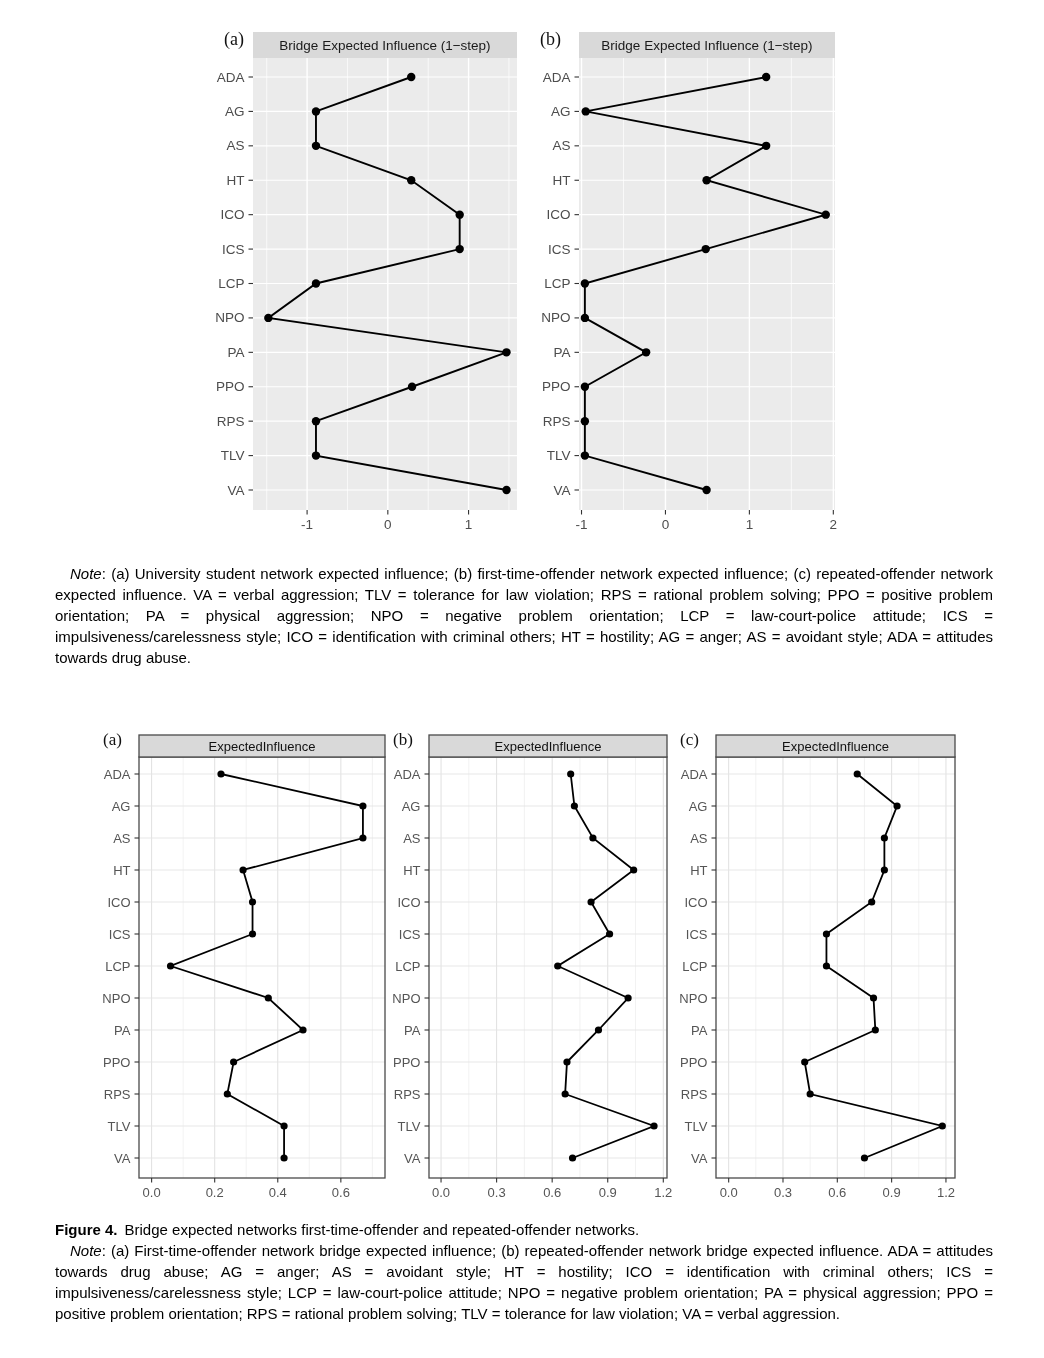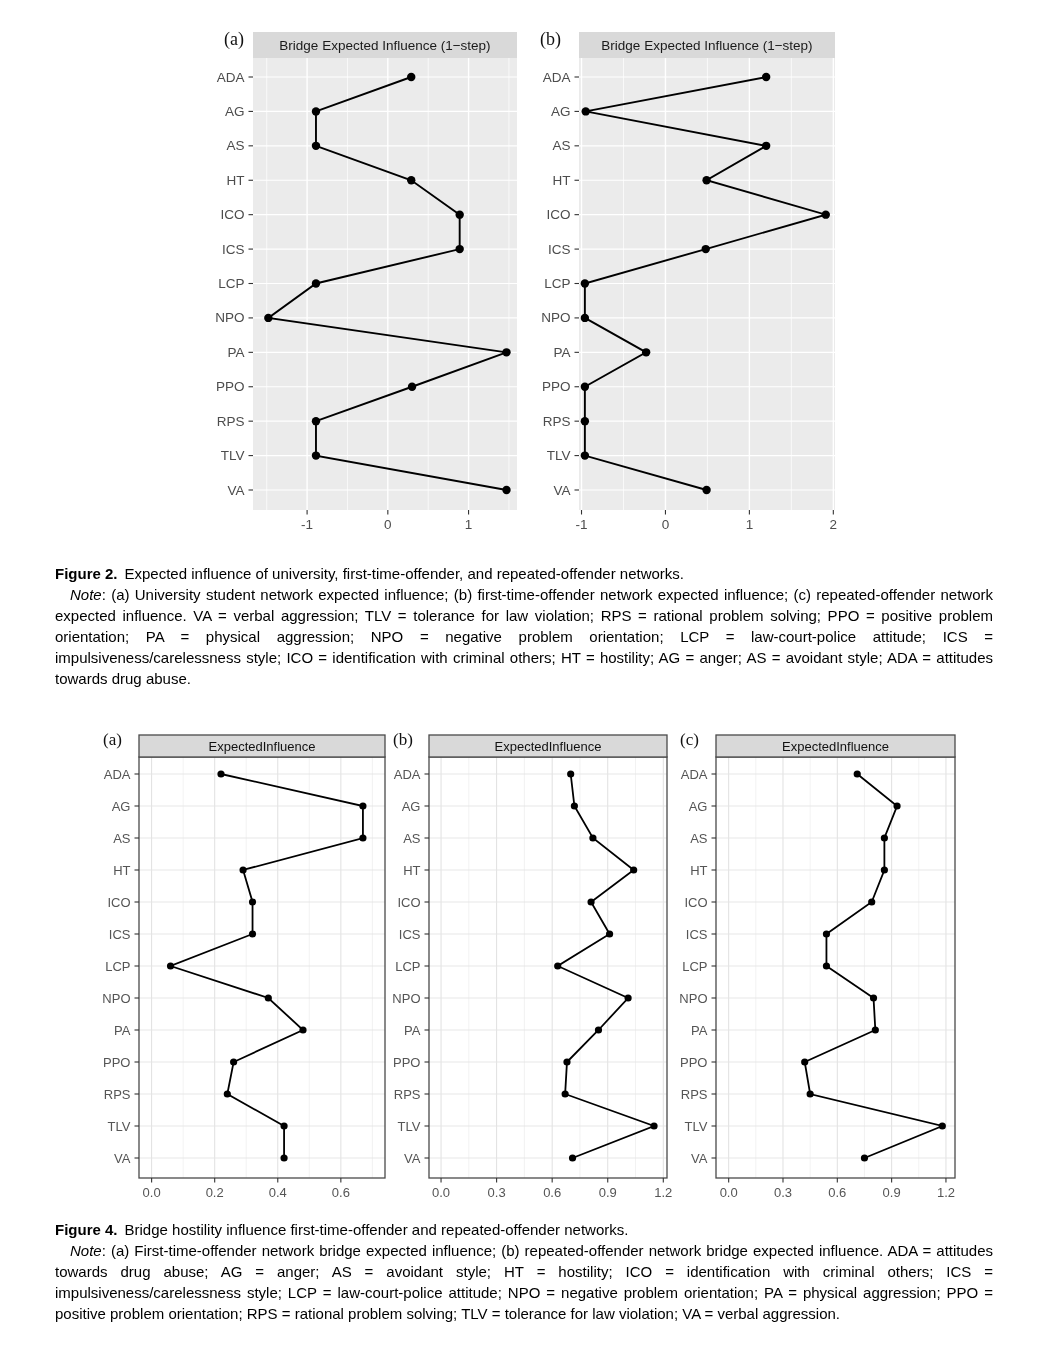--- a/index.html
+++ b/index.html
@@ -161,21 +161,20 @@
         <text x="40.5" y="366.25" text-anchor="end" font-size="13.5" fill="#4D4D4D">PPO</text>
         <line x1="44.5" y1="396.16666666666663" x2="49" y2="396.16666666666663" stroke="#333333" stroke-width="1.1"></line>
         <text x="40.5" y="400.66666666666663" text-anchor="end" font-size="13.5" fill="#4D4D4D">RPS</text>
         <line x1="44.5" y1="430.5833333333333" x2="49" y2="430.5833333333333" stroke="#333333" stroke-width="1.1"></line>
         <text x="40.5" y="435.0833333333333" text-anchor="end" font-size="13.5" fill="#4D4D4D">TLV</text>
         <line x1="44.5" y1="465" x2="49" y2="465" stroke="#333333" stroke-width="1.1"></line>
         <text x="40.5" y="469.5" text-anchor="end" font-size="13.5" fill="#4D4D4D">VA</text>
       </svg></div>
 
   <div class="caption" style="top:564px">
-    <p><span class="cap-label">Figure 2.</span><span>Expected influence of university, first-time-offender, and repeated-offender networks.</span></p>
     <p class="cap-note"><span class="note-label">Note</span><span>: (a) University student network expected influence; (b) first-time-offender network expected influence; (c) repeated-offender network expected influence. VA = verbal aggression; TLV = tolerance for law violation; RPS = rational problem solving; PPO = positive problem orientation; PA = physical aggression; NPO = negative problem orientation; LCP = law-court-police attitude; ICS = impulsiveness/carelessness style; ICO = identification with criminal others; HT = hostility; AG = anger; AS = avoidant style; ADA = attitudes towards drug abuse.</span></p>
   </div>
 
   <div class="panel-letter f3" style="left:103px;top:730px">(a)</div>
   <div class="panel-letter f3" style="left:393px;top:730px">(b)</div>
   <div class="panel-letter f3" style="left:680px;top:730px">(c)</div>
   <div class="chart-slot" style="left: 90px; top: 730px;"><svg width="308" height="485">
         <rect x="49" y="27" width="246" height="421" fill="#FFFFFF"></rect>
         <line x1="93.15384615384616" y1="27" x2="93.15384615384616" y2="448" stroke="#EFEFEF" stroke-width="0.8"></line>
         <line x1="156.23076923076923" y1="27" x2="156.23076923076923" y2="448" stroke="#EFEFEF" stroke-width="0.8"></line>
@@ -401,17 +400,17 @@
         <text x="40.5" y="336.5" text-anchor="end" font-size="13" fill="#555555">PPO</text>
         <line x1="44.5" y1="364" x2="49" y2="364" stroke="#333333" stroke-width="1.1"></line>
         <text x="40.5" y="368.5" text-anchor="end" font-size="13" fill="#555555">RPS</text>
         <line x1="44.5" y1="396" x2="49" y2="396" stroke="#333333" stroke-width="1.1"></line>
         <text x="40.5" y="400.5" text-anchor="end" font-size="13" fill="#555555">TLV</text>
         <line x1="44.5" y1="428" x2="49" y2="428" stroke="#333333" stroke-width="1.1"></line>
         <text x="40.5" y="432.5" text-anchor="end" font-size="13" fill="#555555">VA</text>
       </svg></div>
 
   <div class="caption" style="top:1220px">
-    <p><span class="cap-label">Figure 4.</span><span>Bridge hostility influence first-time-offender and repeated-offender networks.</span></p>
+    <p><span class="cap-label">Figure 4.</span><span>Bridge expected networks first-time-offender and repeated-offender networks.</span></p>
     <p class="cap-note"><span class="note-label">Note</span><span>: (a) First-time-offender network bridge expected influence; (b) repeated-offender network bridge expected influence. ADA = attitudes towards drug abuse; AG = anger; AS = avoidant style; HT = hostility; ICO = identification with criminal others; ICS = impulsiveness/carelessness style; LCP = law-court-police attitude; NPO = negative problem orientation; PA = physical aggression; PPO = positive problem orientation; RPS = rational problem solving; TLV = tolerance for law violation; VA = verbal aggression.</span></p>
   </div>
 
 </div>
 
 </body></html>

